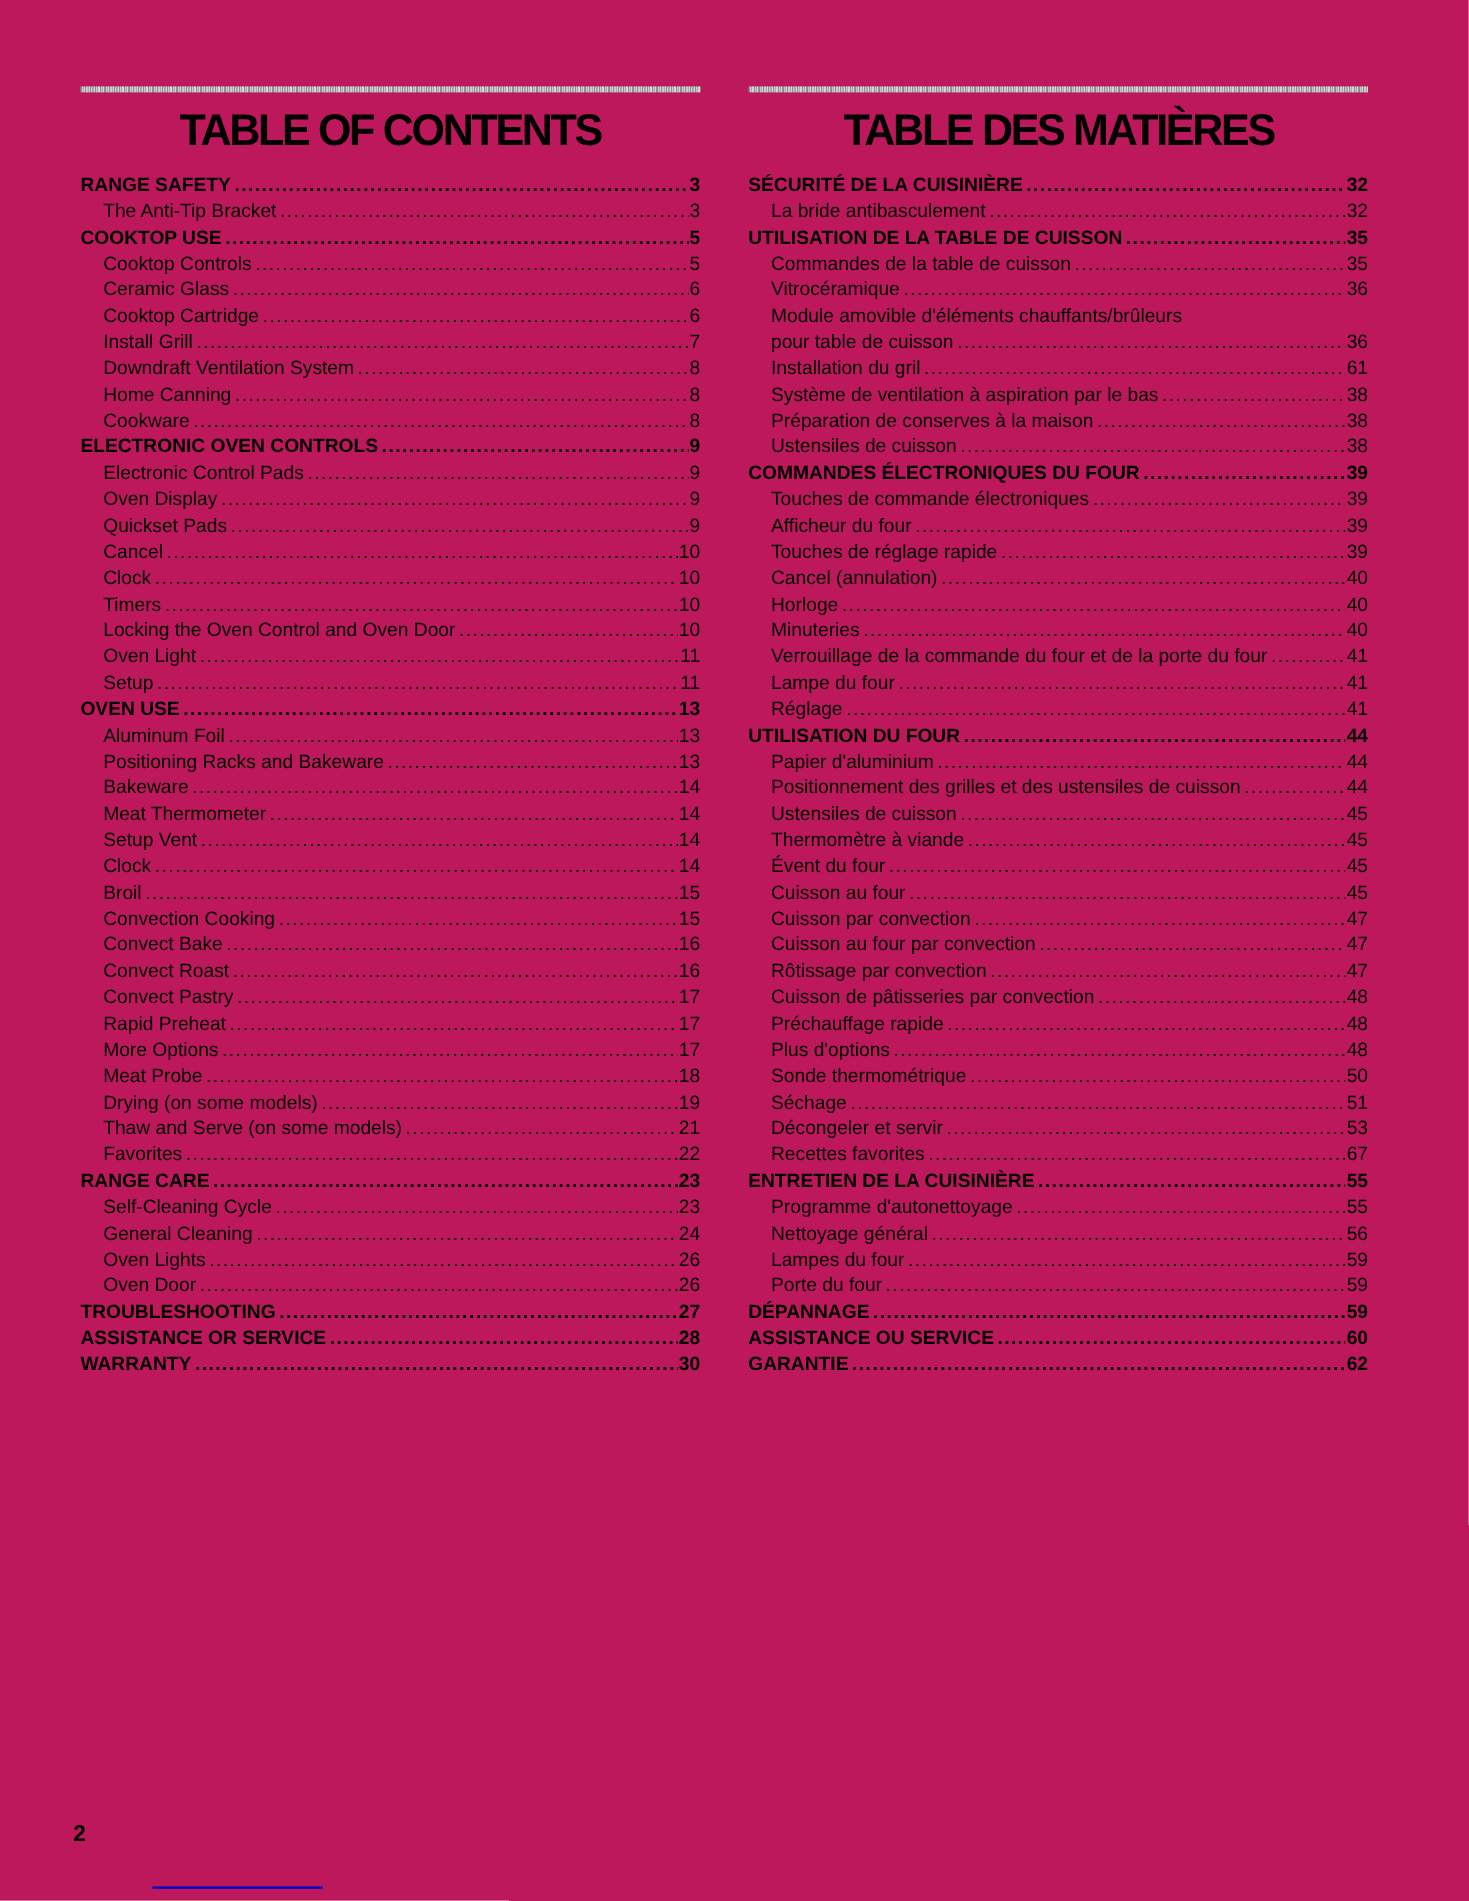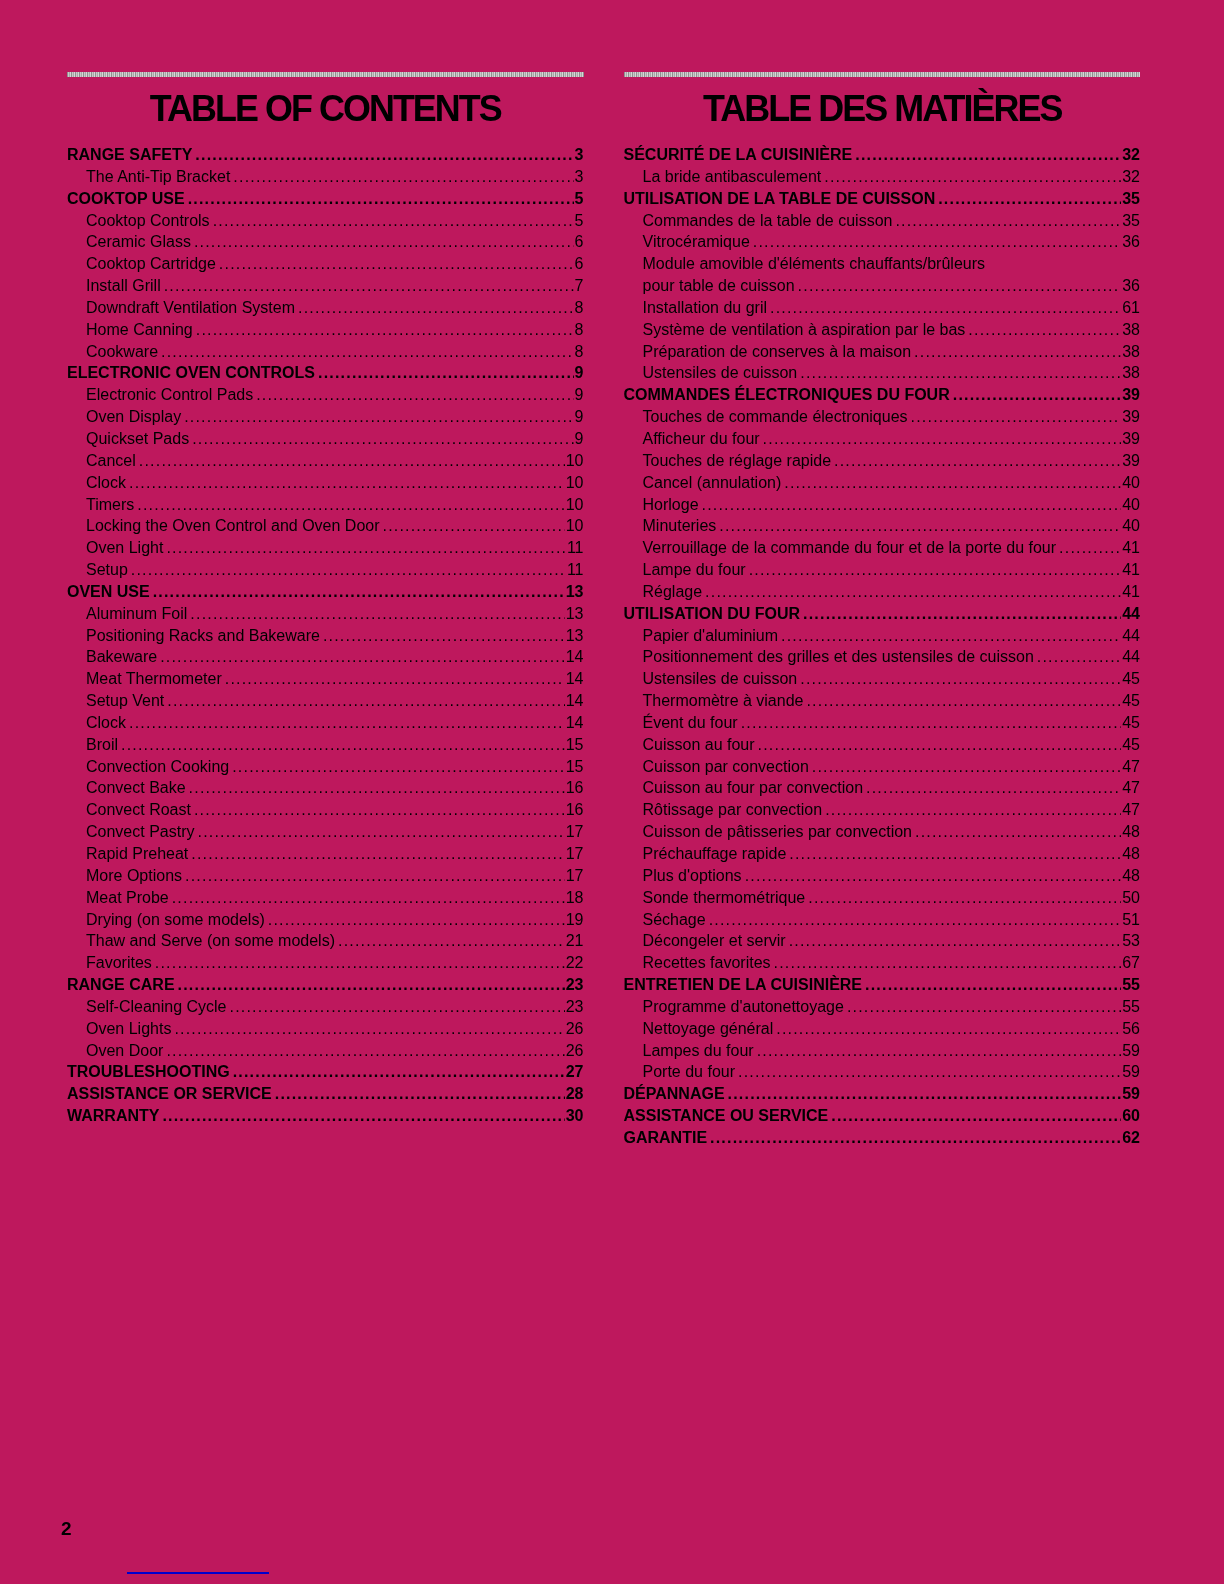--- a/index.html
+++ b/index.html
@@ -294,20 +294,25 @@
             <span class="label">RANGE CARE</span>
             <span class="leader"></span>
             <span class="pagenum">23</span>
           </div>
           <div class="row indent">
             <span class="label">Self-Cleaning Cycle</span>
             <span class="leader"></span>
             <span class="pagenum">23</span>
           </div>
           <div class="row indent">
+            <span class="label">General Cleaning</span>
+            <span class="leader"></span>
+            <span class="pagenum">24</span>
+          </div>
+          <div class="row indent">
             <span class="label">Oven Lights</span>
             <span class="leader"></span>
             <span class="pagenum">26</span>
           </div>
           <div class="row indent">
             <span class="label">Oven Door</span>
             <span class="leader"></span>
             <span class="pagenum">26</span>
           </div>
           <div class="row bold">

